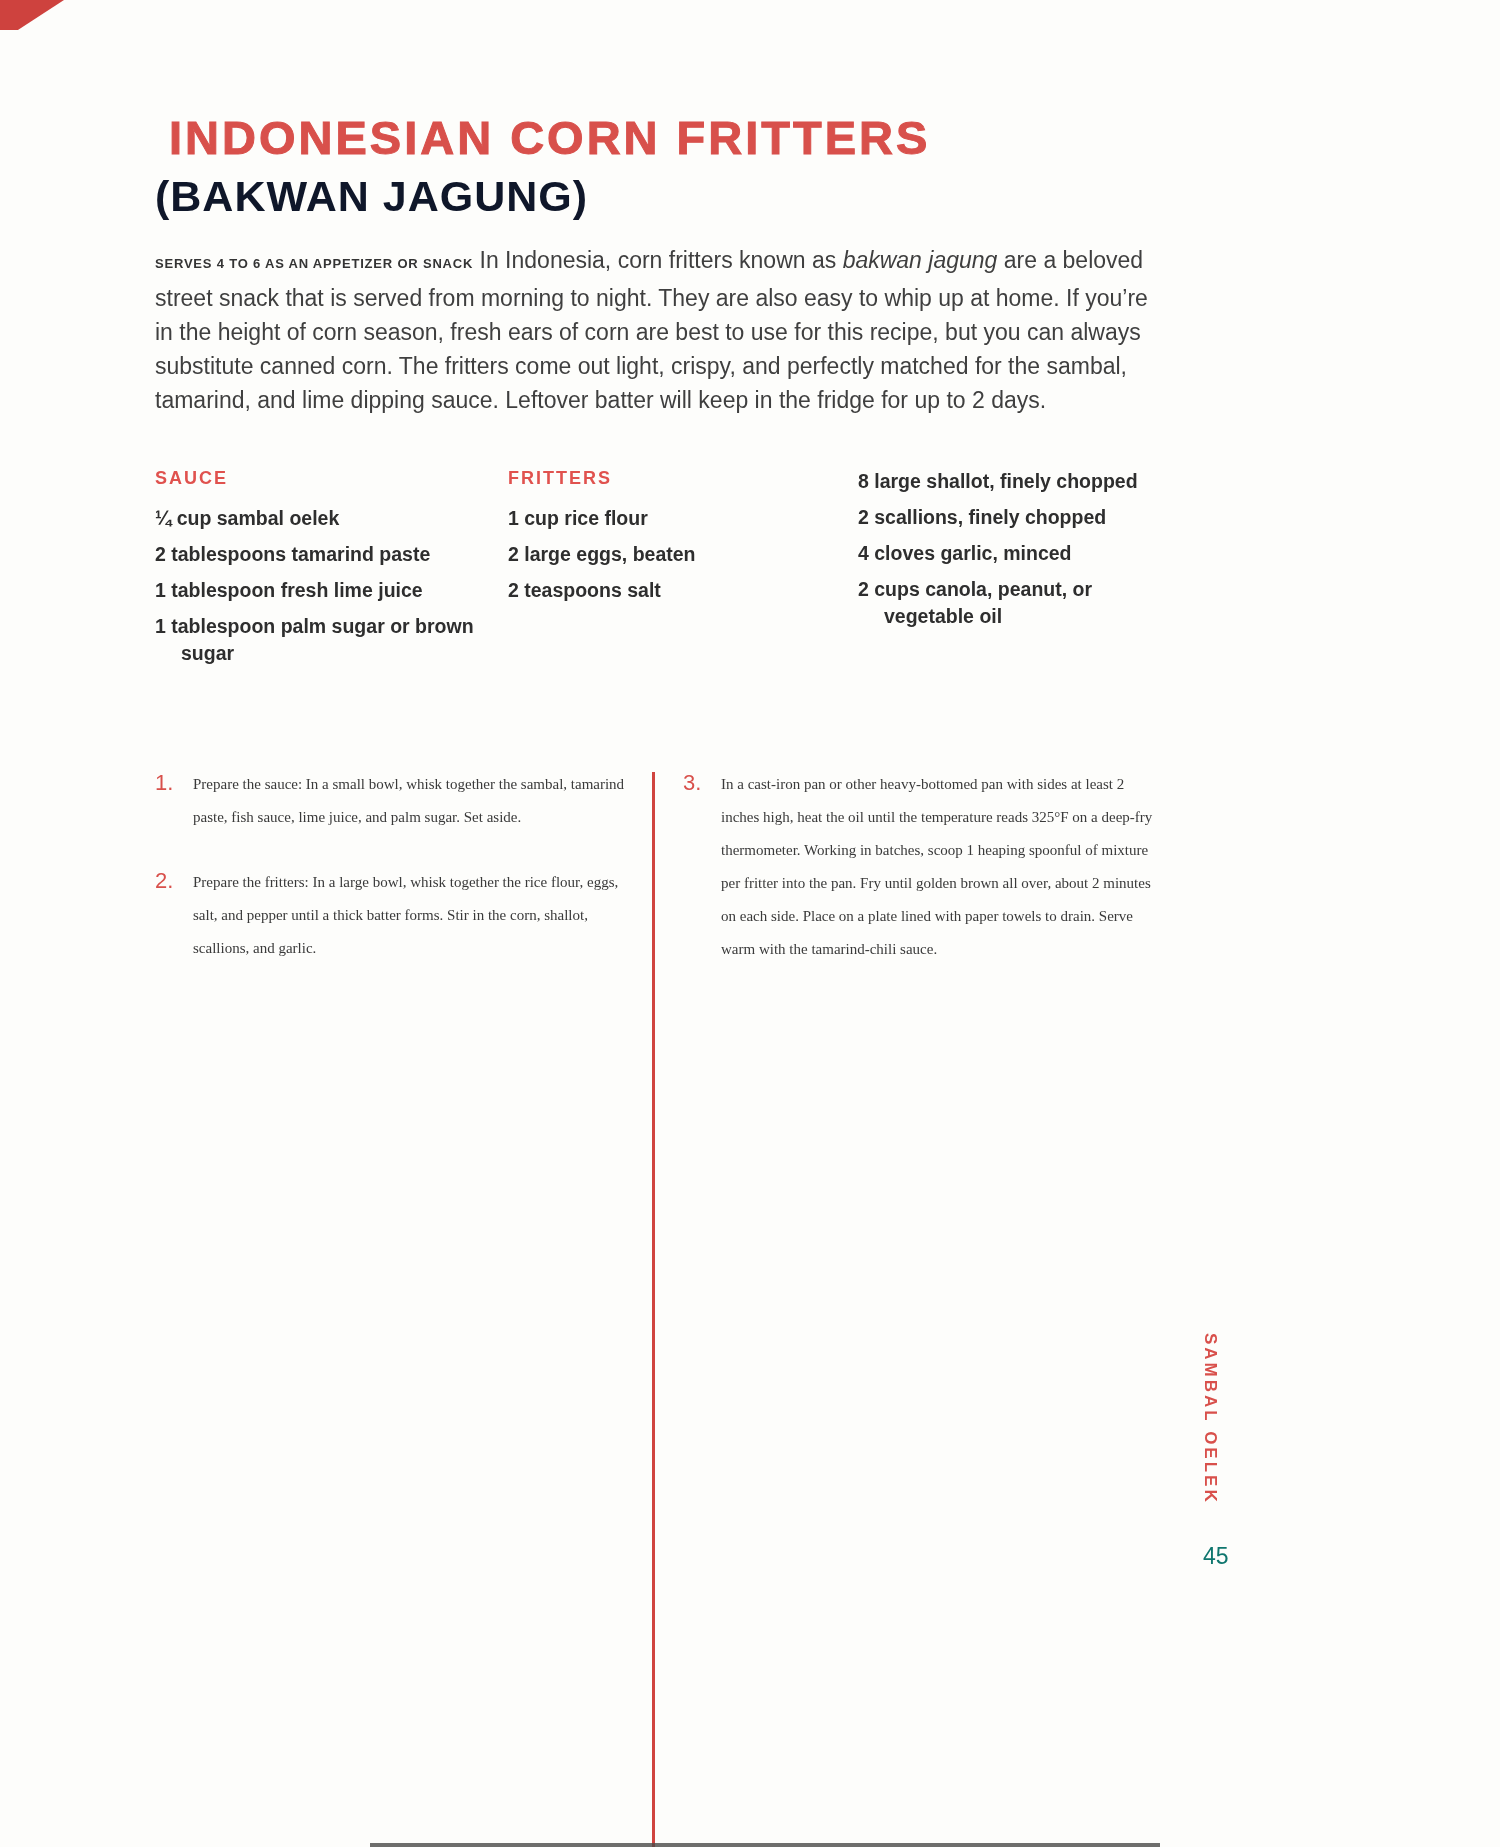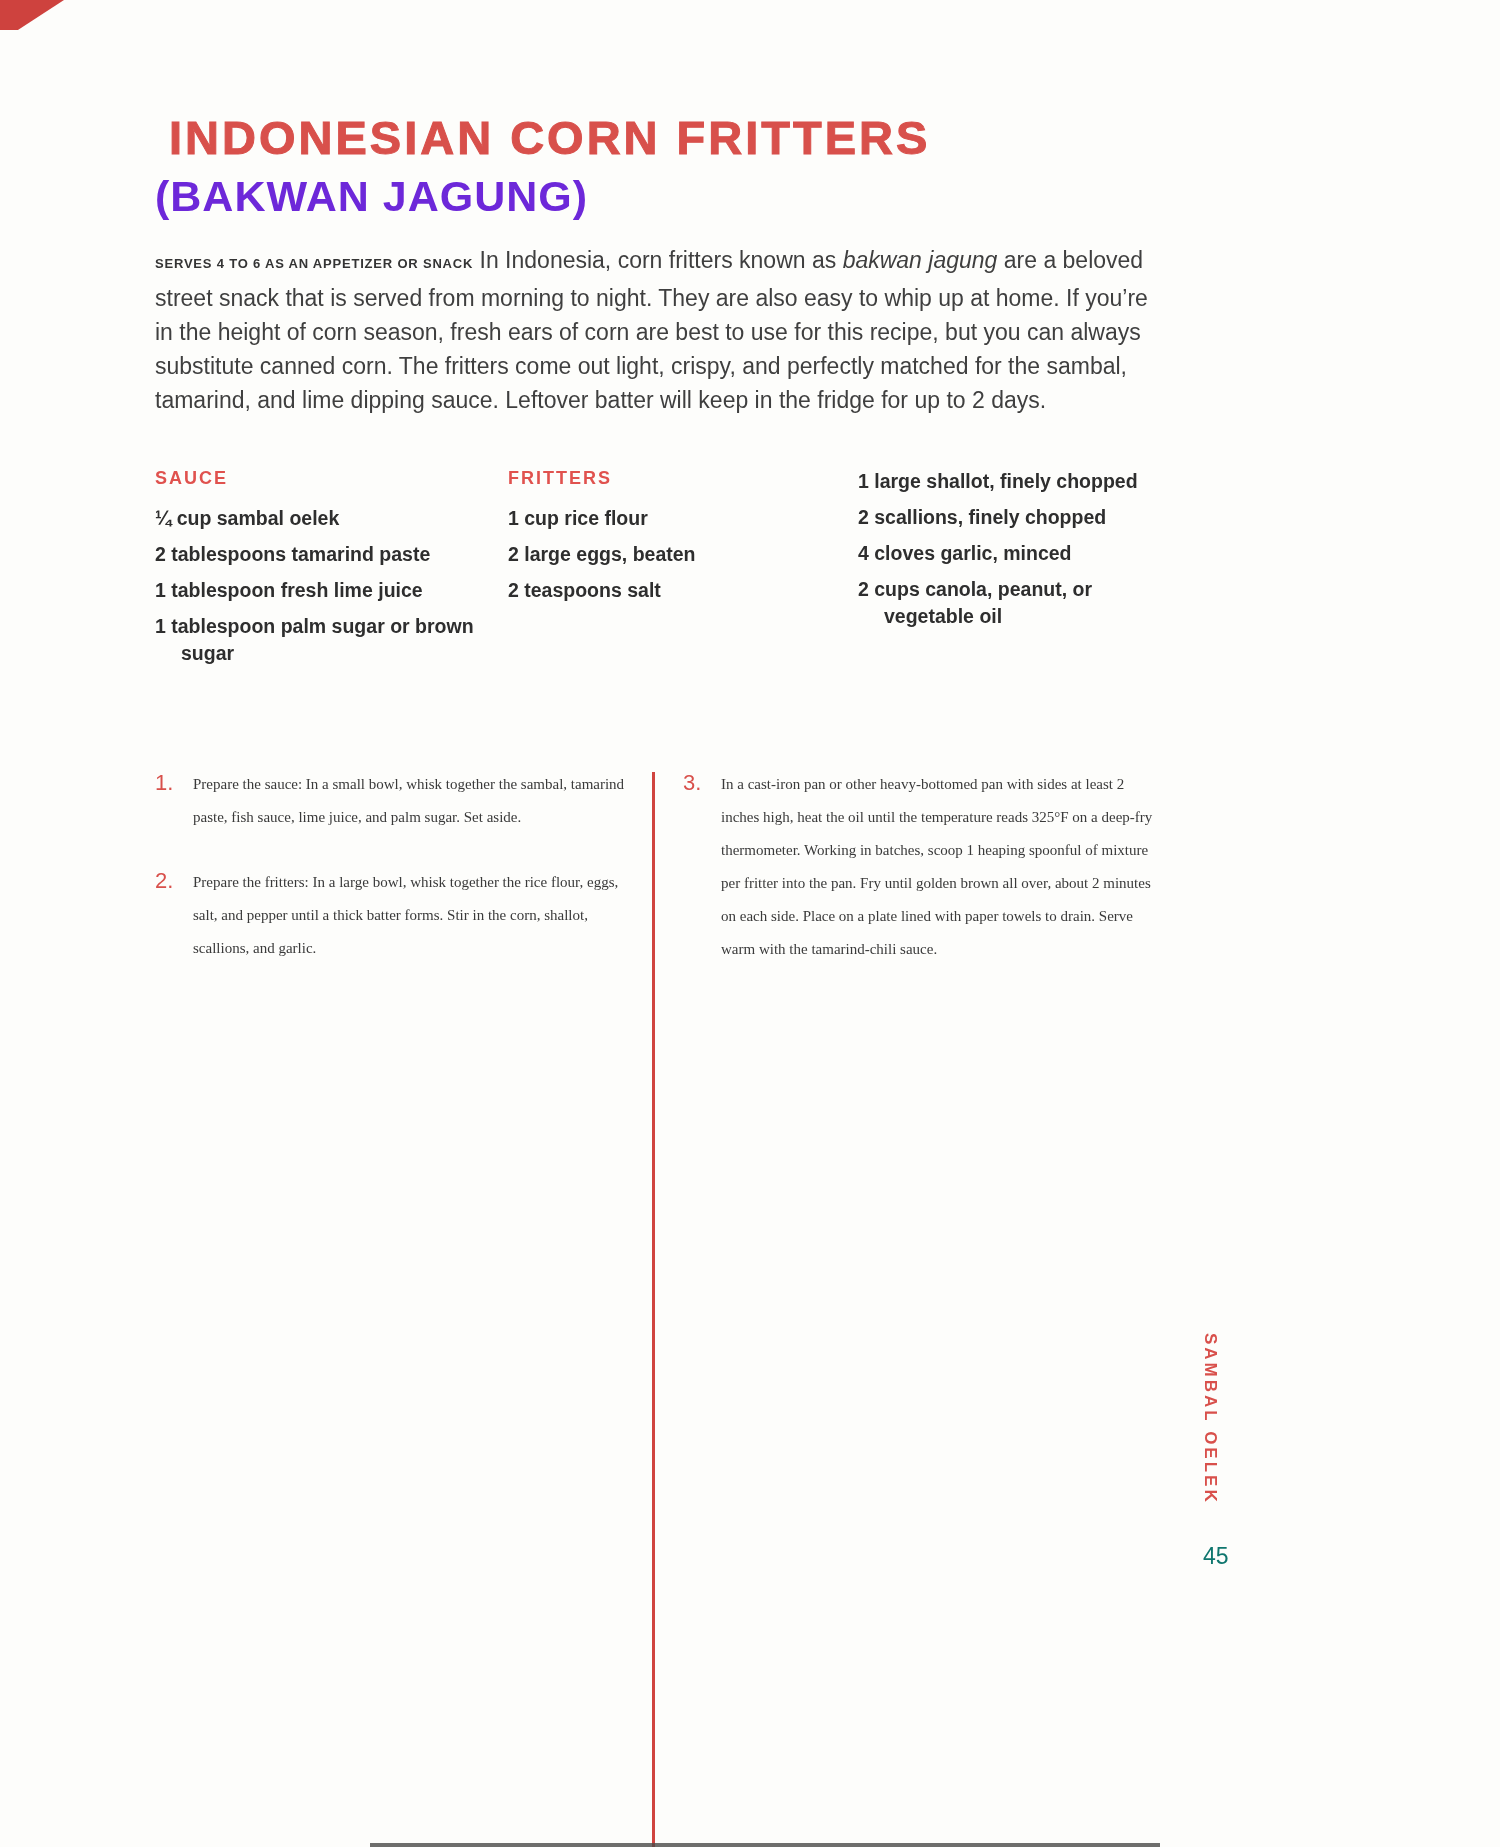--- a/index.html
+++ b/index.html
@@ -26,21 +26,21 @@
     letter-spacing: 3px;
     color: #d8504b;
     -webkit-text-stroke: 1px #d8504b;
   }
   .title-line2 {
     position: absolute;
     left: 155px; top: 172px;
     font-size: 43px;
     font-weight: bold;
     letter-spacing: 1px;
-    color: #6d28d9;
+    color: #0f172a;
   }
   .intro {
     position: absolute;
     left: 155px; top: 243px;
     width: 1000px;
     font-size: 23px;
     line-height: 34px;
     color: #3f3f3f;
   }
   .serves-label {
@@ -147,21 +147,21 @@
 </div>
 
 <div class="ingredients-col col-2">
   <div class="ing-header">FRITTERS</div>
   <div class="ingredient">1 cup rice flour</div>
   <div class="ingredient">2 large eggs, beaten</div>
   <div class="ingredient">2 teaspoons salt</div>
 </div>
 
 <div class="ingredients-col col-3">
-  <div class="ingredient">1 large shallot, finely chopped</div>
+  <div class="ingredient">8 large shallot, finely chopped</div>
   <div class="ingredient">2 scallions, finely chopped</div>
   <div class="ingredient">4 cloves garlic, minced</div>
   <div class="ingredient">2 cups canola, peanut, or vegetable oil</div>
 </div>
 
 <div class="steps-col steps-left">
   <div class="step">
     <span class="step-number">1.</span>
     <span class="step-text">Prepare the sauce: In a small bowl, whisk together the sambal, tamarind paste, fish sauce, lime juice, and palm sugar. Set aside.</span>
   </div>

